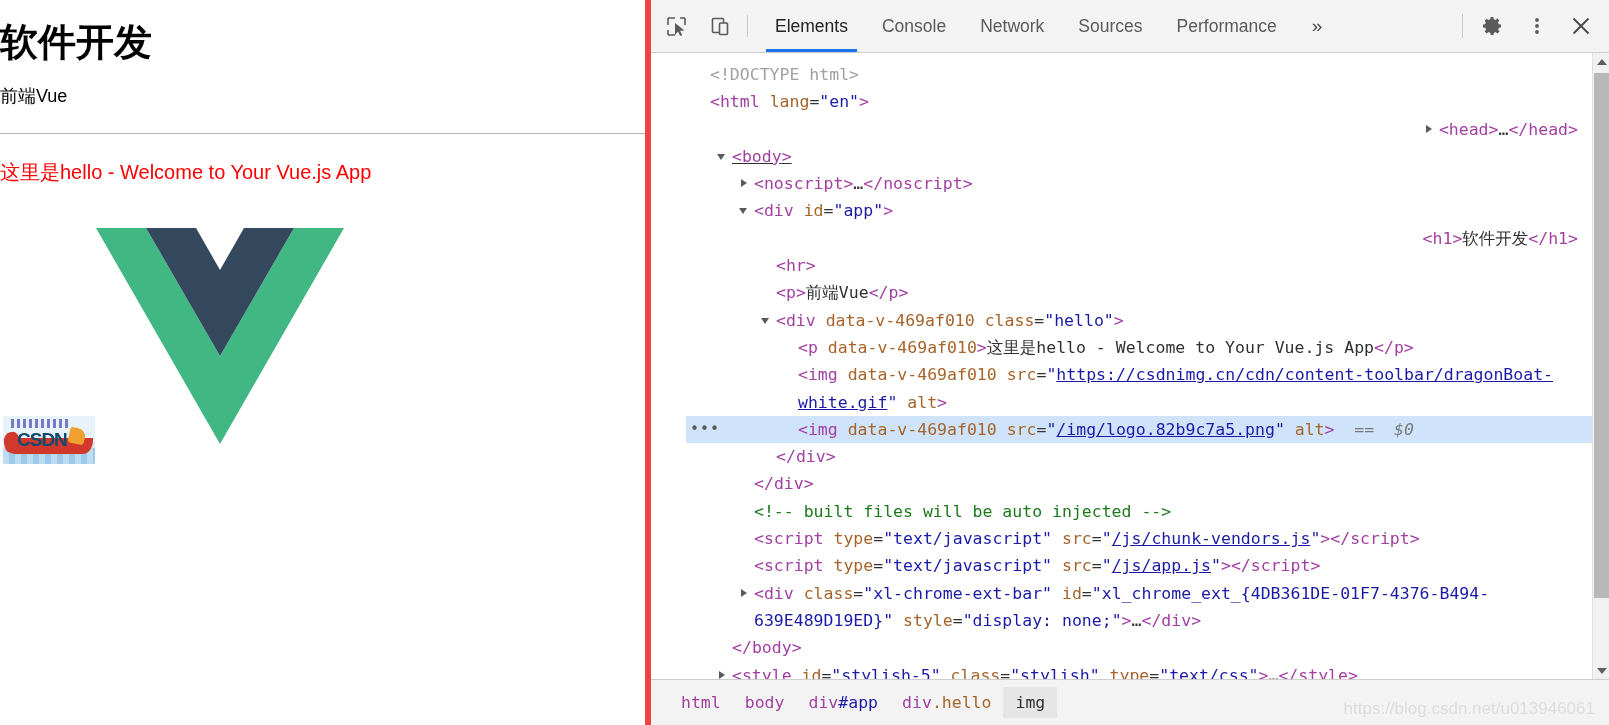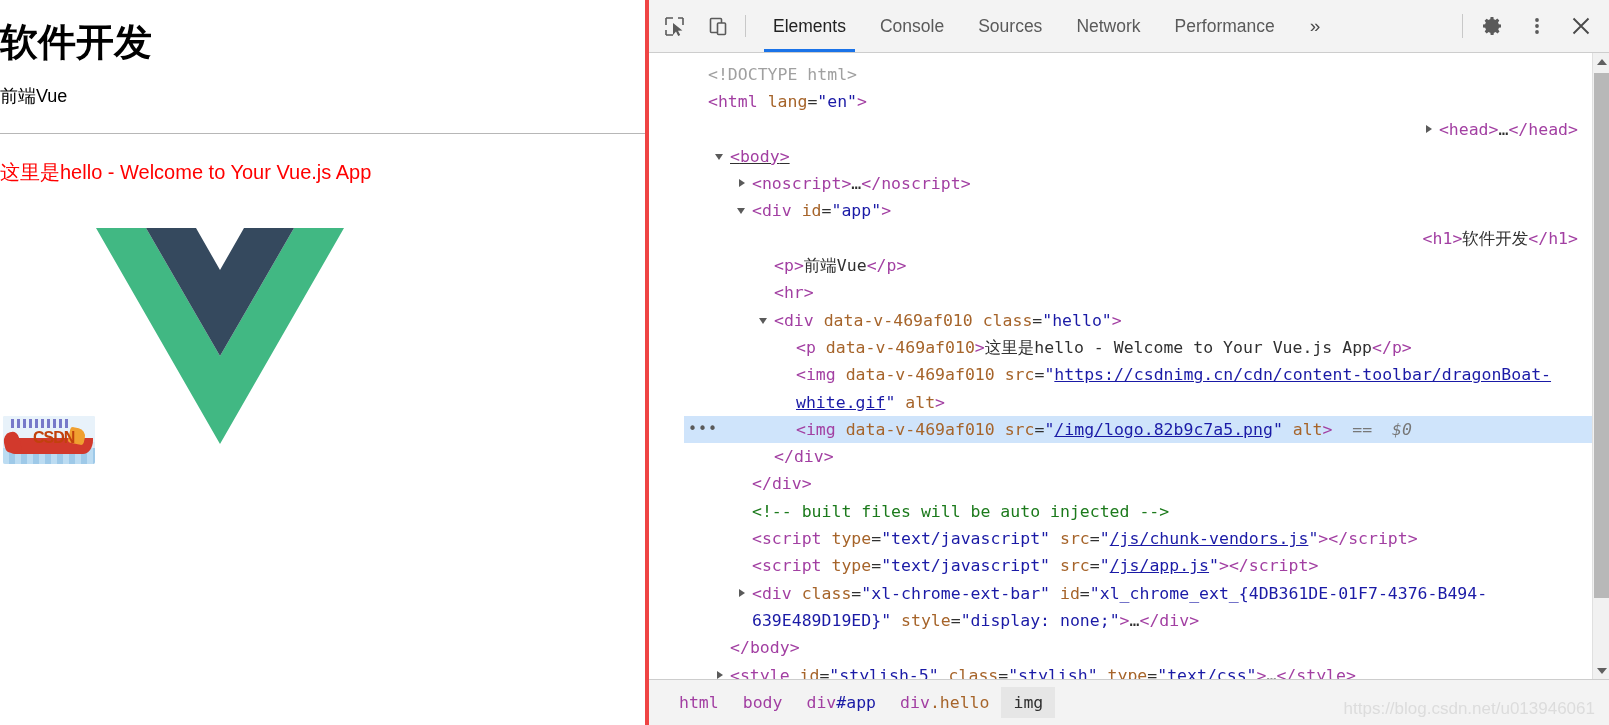--- a/index.html
+++ b/index.html
@@ -61,33 +61,33 @@
     overflow: hidden;
     background: #dceaf6;
   }
   .csdn-sky { position:absolute; left:0; top:0; right:0; height:26px; background:#e8f2fa; }
   .csdn-water { position:absolute; left:0; bottom:0; right:0; height:16px;
     background: repeating-linear-gradient(90deg,#bcdcf2 0 6px,#9ec9e8 6px 12px); }
   .csdn-boat { position:absolute; left:2px; bottom:10px; width:88px; height:16px;
     background:#d2392c; border-radius: 0 0 10px 10px / 0 0 14px 14px; }
   .csdn-dragon { position:absolute; left:1px; bottom:12px; width:16px; height:20px;
     background:#d2392c; border-radius:50% 40% 10% 30%; transform:rotate(-12deg); }
-  .csdn-text { position:absolute; left:30px; top:13px; font-size:16px;
-    font-weight:bold; font-family:"Liberation Sans", sans-serif; color:#c2410c; letter-spacing:-1px; }
+  .csdn-text { position:absolute; left:14px; top:13px; font-size:19px;
+    font-weight:bold; font-family:"Liberation Sans", sans-serif; color:#0c4a6e; letter-spacing:-1px; }
   .csdn-flag { position:absolute; left:66px; top:12px; width:16px; height:16px;
     background:#f0a030; border-radius:3px 8px 3px 3px; transform:rotate(12deg); }
   .csdn-topflag { position:absolute; left:8px; top:3px; width:60px; height:9px;
     background:repeating-linear-gradient(90deg,#5b5bbd 0 3px,transparent 3px 6px); opacity:.8; }
 
   
   #devtools {
     position: absolute; left: 645px; top: 0;
     width: 964px; height: 725px;
     background: #ffffff;
-    border-left: 4px solid #ef4444;
+    border-left: 6px solid #ef4444;
     display: flex; flex-direction: column;
   }
   #dt-toolbar {
     position: relative;
     height: 53px; min-height: 53px;
     background: #f3f3f3;
     border-bottom: 1px solid #cdcdcd;
     display: flex; align-items: center;
   }
   #dt-toolbar::after {
@@ -287,24 +287,24 @@
       <div class="tb-sep"></div>
 
       <div id="dt-tabs" style="display:flex;align-items:center;height:53px;">
           <div class="dt-tab active">
             <span>Elements</span>
           </div>
           <div class="dt-tab">
             <span>Console</span>
           </div>
           <div class="dt-tab">
+            <span>Network</span>
+          </div>
+          <div class="dt-tab">
             <span>Sources</span>
-          </div>
-          <div class="dt-tab">
-            <span>Network</span>
           </div>
           <div class="dt-tab">
             <span>Performance</span>
           </div>
         </div>
 
       <div class="dt-more">»</div>
 
       <div id="tb-spacer"></div>
 
@@ -331,22 +331,22 @@
 
     <div id="dt-body">
       <div id="dom-tree">
           <div class="node" style="padding-left: 24px; text-indent: 0px;"><span class="doct">&lt;!DOCTYPE html&gt;</span></div>
           <div class="node" style="padding-left: 24px; text-indent: 0px;"><span class="punct">&lt;</span><span class="tag">html</span><span class="txt"> </span><span class="attr">lang</span><span class="eq">=</span><span class="val">"en"</span><span class="punct">&gt;</span></div>
           <div class="node" style="padding-left: 46px; text-indent: 0px; text-align: right;"><span class="tw"></span><span class="punct">&lt;</span><span class="tag">head</span><span class="punct">&gt;</span><span class="txt">…</span><span class="punct">&lt;/</span><span class="tag">head</span><span class="punct">&gt;</span></div>
           <div class="node" style="padding-left: 46px; text-indent: 0px; text-decoration: underline;"><span class="tw open"></span><span class="punct">&lt;</span><span class="tag">body</span><span class="punct">&gt;</span></div>
           <div class="node" style="padding-left: 68px; text-indent: 0px;"><span class="tw"></span><span class="punct">&lt;</span><span class="tag">noscript</span><span class="punct">&gt;</span><span class="txt">…</span><span class="punct">&lt;/</span><span class="tag">noscript</span><span class="punct">&gt;</span></div>
           <div class="node" style="padding-left: 68px; text-indent: 0px;"><span class="tw open"></span><span class="punct">&lt;</span><span class="tag">div</span><span class="txt"> </span><span class="attr">id</span><span class="eq">=</span><span class="val">"app"</span><span class="punct">&gt;</span></div>
           <div class="node" style="padding-left: 90px; text-indent: 0px; text-align: right;"><span class="punct">&lt;</span><span class="tag">h1</span><span class="punct">&gt;</span><span class="txt">软件开发</span><span class="punct">&lt;/</span><span class="tag">h1</span><span class="punct">&gt;</span></div>
+          <div class="node" style="padding-left: 90px; text-indent: 0px;"><span class="punct">&lt;</span><span class="tag">hr</span><span class="punct">&gt;</span></div>
           <div class="node" style="padding-left: 90px; text-indent: 0px;"><span class="punct">&lt;</span><span class="tag">p</span><span class="punct">&gt;</span><span class="txt">前端Vue</span><span class="punct">&lt;/</span><span class="tag">p</span><span class="punct">&gt;</span></div>
-          <div class="node" style="padding-left: 90px; text-indent: 0px;"><span class="punct">&lt;</span><span class="tag">hr</span><span class="punct">&gt;</span></div>
           <div class="node" style="padding-left: 90px; text-indent: 0px;"><span class="tw open"></span><span class="punct">&lt;</span><span class="tag">div</span><span class="txt"> </span><span class="attr">data-v-469af010</span><span class="txt"> </span><span class="attr">class</span><span class="eq">=</span><span class="val">"hello"</span><span class="punct">&gt;</span></div>
           <div class="node" style="padding-left: 112px; text-indent: 0px;"><span class="punct">&lt;</span><span class="tag">p</span><span class="txt"> </span><span class="attr">data-v-469af010</span><span class="punct">&gt;</span><span class="txt">这里是hello - Welcome to Your Vue.js App</span><span class="punct">&lt;/</span><span class="tag">p</span><span class="punct">&gt;</span></div>
           <div class="node" style="padding-left: 112px; text-indent: 0px;"><span class="punct">&lt;</span><span class="tag">img</span><span class="txt"> </span><span class="attr">data-v-469af010</span><span class="txt"> </span><span class="attr">src</span><span class="eq">=</span><span class="val">"</span><span class="link">https://csdnimg.cn/cdn/content-toolbar/dragonBoat-white.gif</span><span class="val">"</span><span class="txt"> </span><span class="attr">alt</span><span class="punct">&gt;</span></div>
           <div class="node selected" style="padding-left: 112px; text-indent: 0px;"><span class="dots">•••</span><span class="punct">&lt;</span><span class="tag">img</span><span class="txt"> </span><span class="attr">data-v-469af010</span><span class="txt"> </span><span class="attr">src</span><span class="eq">=</span><span class="val">"</span><span class="link">/img/logo.82b9c7a5.png</span><span class="val">"</span><span class="txt"> </span><span class="attr">alt</span><span class="punct">&gt;</span><span class="dollar">  ==  $0</span></div>
           <div class="node" style="padding-left: 90px; text-indent: 0px;"><span class="punct">&lt;/</span><span class="tag">div</span><span class="punct">&gt;</span></div>
           <div class="node" style="padding-left: 68px; text-indent: 0px;"><span class="punct">&lt;/</span><span class="tag">div</span><span class="punct">&gt;</span></div>
           <div class="node" style="padding-left: 68px; text-indent: 0px;"><span class="cmt">&lt;!-- built files will be auto injected --&gt;</span></div>
           <div class="node" style="padding-left: 68px; text-indent: 0px;"><span class="punct">&lt;</span><span class="tag">script</span><span class="txt"> </span><span class="attr">type</span><span class="eq">=</span><span class="val">"text/javascript"</span><span class="txt"> </span><span class="attr">src</span><span class="eq">=</span><span class="val">"</span><span class="link">/js/chunk-vendors.js</span><span class="val">"</span><span class="punct">&gt;</span><span class="punct">&lt;/</span><span class="tag">script</span><span class="punct">&gt;</span></div>
           <div class="node" style="padding-left: 68px; text-indent: 0px;"><span class="punct">&lt;</span><span class="tag">script</span><span class="txt"> </span><span class="attr">type</span><span class="eq">=</span><span class="val">"text/javascript"</span><span class="txt"> </span><span class="attr">src</span><span class="eq">=</span><span class="val">"</span><span class="link">/js/app.js</span><span class="val">"</span><span class="punct">&gt;</span><span class="punct">&lt;/</span><span class="tag">script</span><span class="punct">&gt;</span></div>
           <div class="node" style="padding-left: 68px; text-indent: 0px;"><span class="tw"></span><span class="punct">&lt;</span><span class="tag">div</span><span class="txt"> </span><span class="attr">class</span><span class="eq">=</span><span class="val">"xl-chrome-ext-bar"</span><span class="txt"> </span><span class="attr">id</span><span class="eq">=</span><span class="val">"xl_chrome_ext_{4DB361DE-01F7-4376-B494-639E489D19ED}"</span><span class="txt"> </span><span class="attr">style</span><span class="eq">=</span><span class="val">"display: none;"</span><span class="punct">&gt;</span><span class="txt">…</span><span class="punct">&lt;/</span><span class="tag">div</span><span class="punct">&gt;</span></div>

